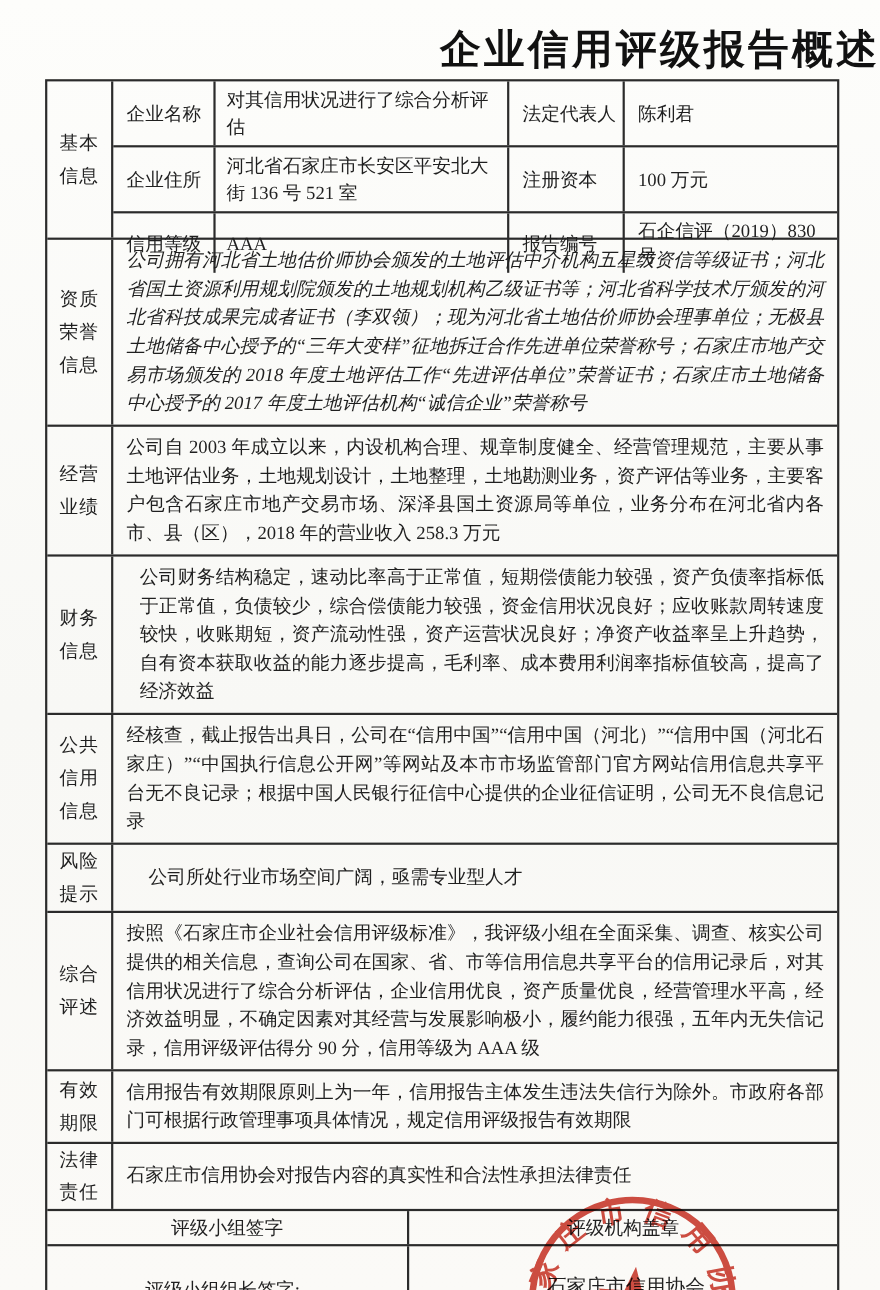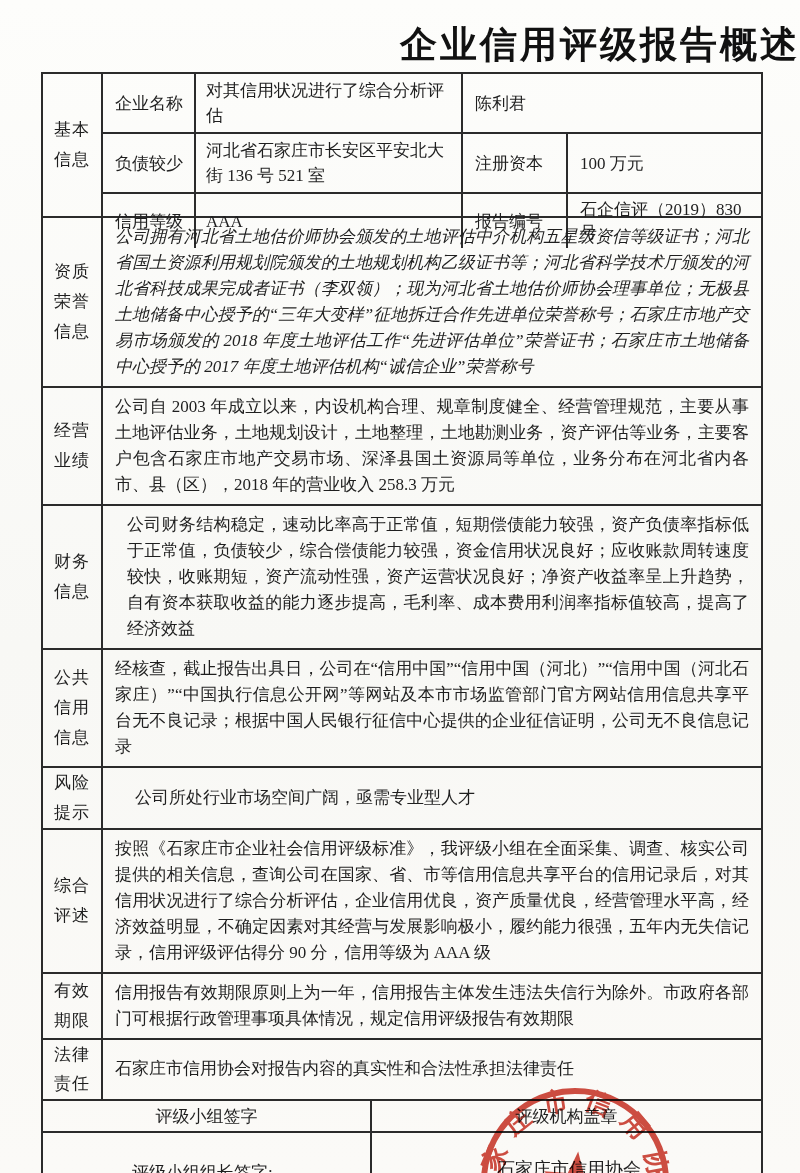--- a/index.html
+++ b/index.html
@@ -100,24 +100,25 @@
 
   <div class="tbl">
 
     <div class="row h-basic">
       <div class="label-col">基本
 信息</div>
       <div class="subrows">
         <div class="subrow">
           <div class="sublabel">企业名称</div>
           <div class="subvalue">对其信用状况进行了综合分析评估</div>
+          <div class="sublabel2">法定代表人</div>
           <div class="subvalue2">陈利君</div>
         </div>
         <div class="subrow">
-          <div class="sublabel">负债较少</div>
+          <div class="sublabel">企业住所</div>
           <div class="subvalue">河北省石家庄市长安区平安北大街 136 号 521 室</div>
           <div class="sublabel2">注册资本</div>
           <div class="subvalue2">100 万元</div>
         </div>
         <div class="subrow">
           <div class="sublabel">信用等级</div>
           <div class="subvalue">AAA</div>
           <div class="sublabel2">报告编号</div>
           <div class="subvalue2">石企信评（2019）830 号</div>
         </div>

